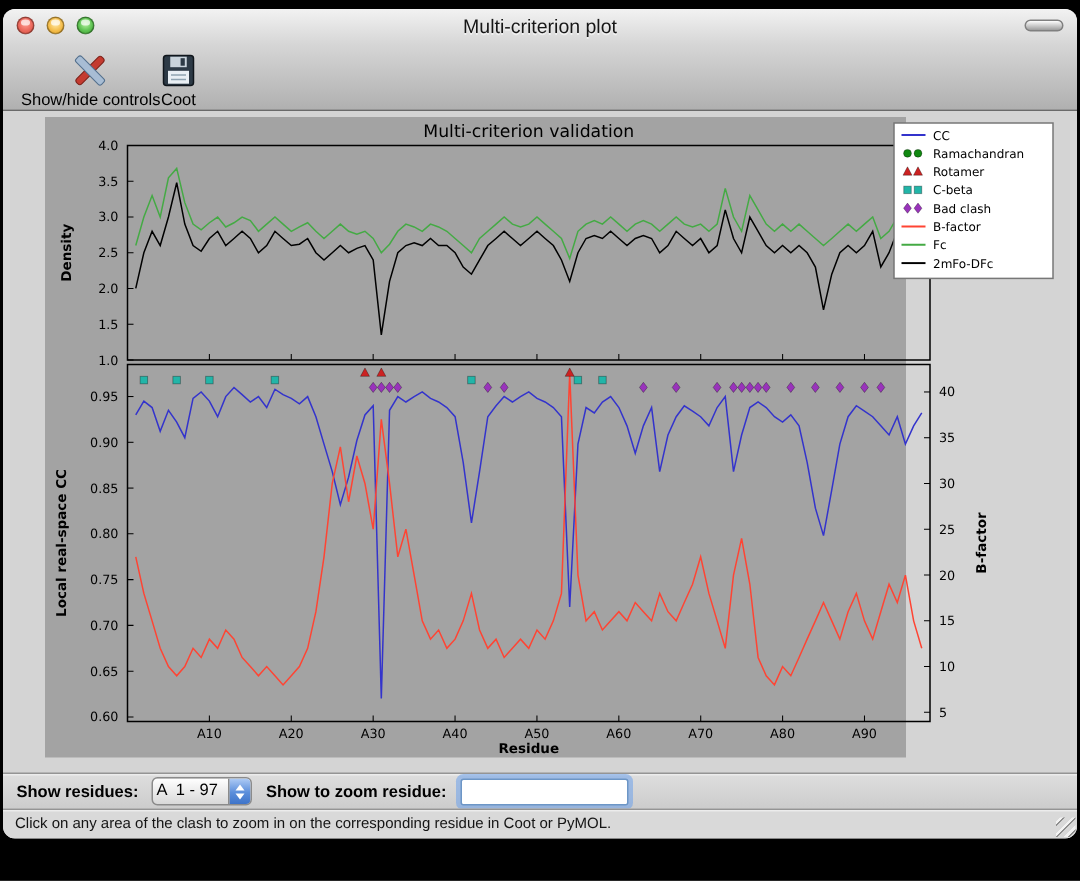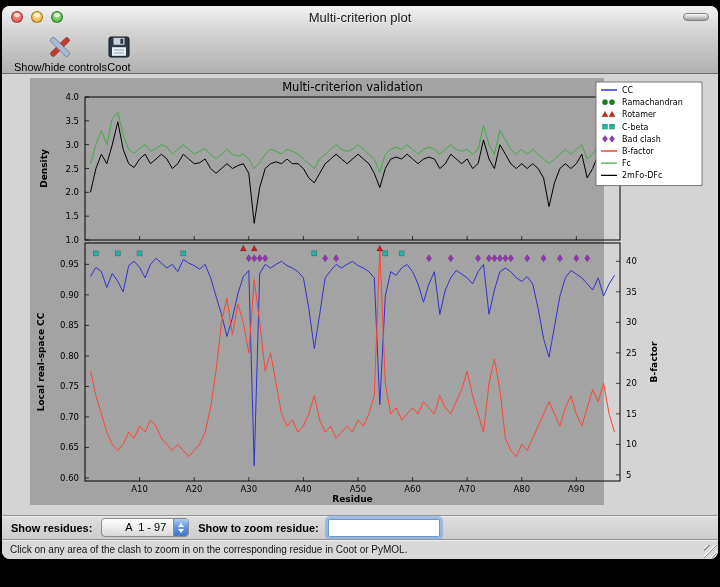--- a/index.html
+++ b/index.html
@@ -21,21 +21,21 @@
   .tool{display:flex;flex-direction:column;align-items:center;font-size:11px;color:#000}
   .tool .icon{height:28px;display:flex;align-items:center;justify-content:center}
   .content{height:437px;background:#d4d4d4}
   .figure{position:relative;width:574px;height:427px;margin:4px 0 0 28px;background:#a3a3a3}
   .figure svg{display:block;font-family:"DejaVu Sans",sans-serif}
   .controls{height:24px;border-top:1px solid #949494;box-shadow:inset 0 1px 0 #ececec;display:flex;align-items:center;gap:9px;
             padding-left:9px;background:linear-gradient(#dedede,#cccccc)}
   .lbl{font-size:11px;font-weight:bold;color:#000}
   .popup{display:flex;align-items:stretch;height:19px;border:1px solid #8b8b8b;border-radius:4px;
          background:linear-gradient(#ffffff,#d8d8d8);overflow:hidden;cursor:default}
-  .popup .val{font-size:11px;padding:2px 7px 0 23px;white-space:pre;min-width:48px;color:#000}
+  .popup .val{font-size:11px;padding:2px 7px 0 2px;white-space:pre;min-width:48px;color:#000}
   .popup .stepper{width:15px;background:linear-gradient(#aecbf5,#5b8edb 55%,#3f74c9);display:flex;flex-direction:column;
                   align-items:center;justify-content:center;gap:2px;border-left:1px solid #8b8b8b}
   .arr-up{width:0;height:0;border-left:3px solid transparent;border-right:3px solid transparent;border-bottom:4px solid #fff}
   .arr-dn{width:0;height:0;border-left:3px solid transparent;border-right:3px solid transparent;border-top:4px solid #fff}
   .zoominput{width:112px;height:18px;border:1px solid #6d96c6;border-radius:2px;box-shadow:0 0 0 3px rgba(108,160,235,.55);
              font-size:11px;padding:0 4px;outline:none;background:#fff}
   .status{height:20px;border-top:1px solid #949494;box-shadow:inset 0 1px 0 #ececec;background:#d9d9d9;
           font-size:10px;color:#141414;display:flex;align-items:center;padding-left:8px;position:relative}
   .grip{position:absolute;right:1px;bottom:1px;width:13px;height:13px;
         background:repeating-linear-gradient(315deg,transparent 0 3px,#8f8f8f 3px 4px,#f2f2f2 4px 5.5px)}

